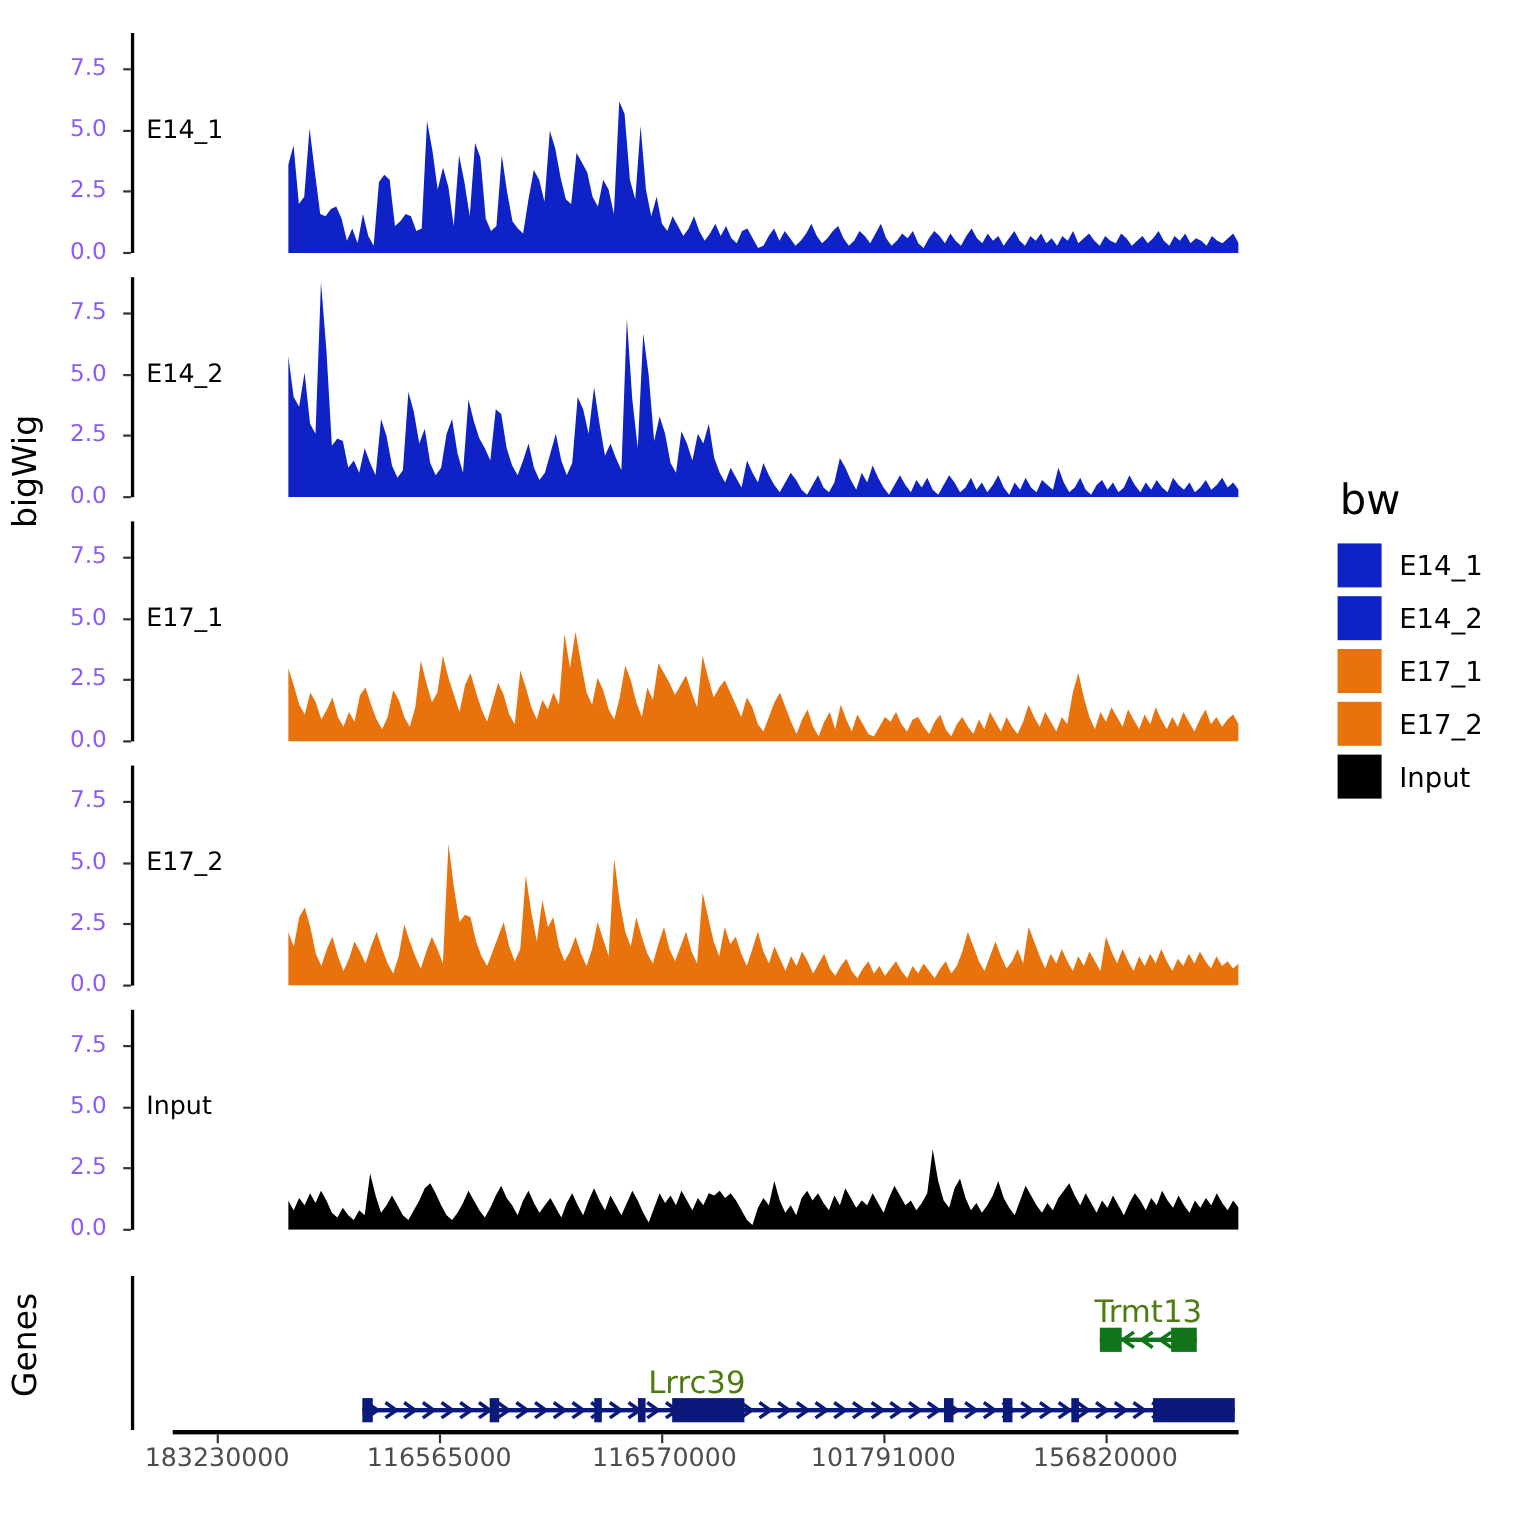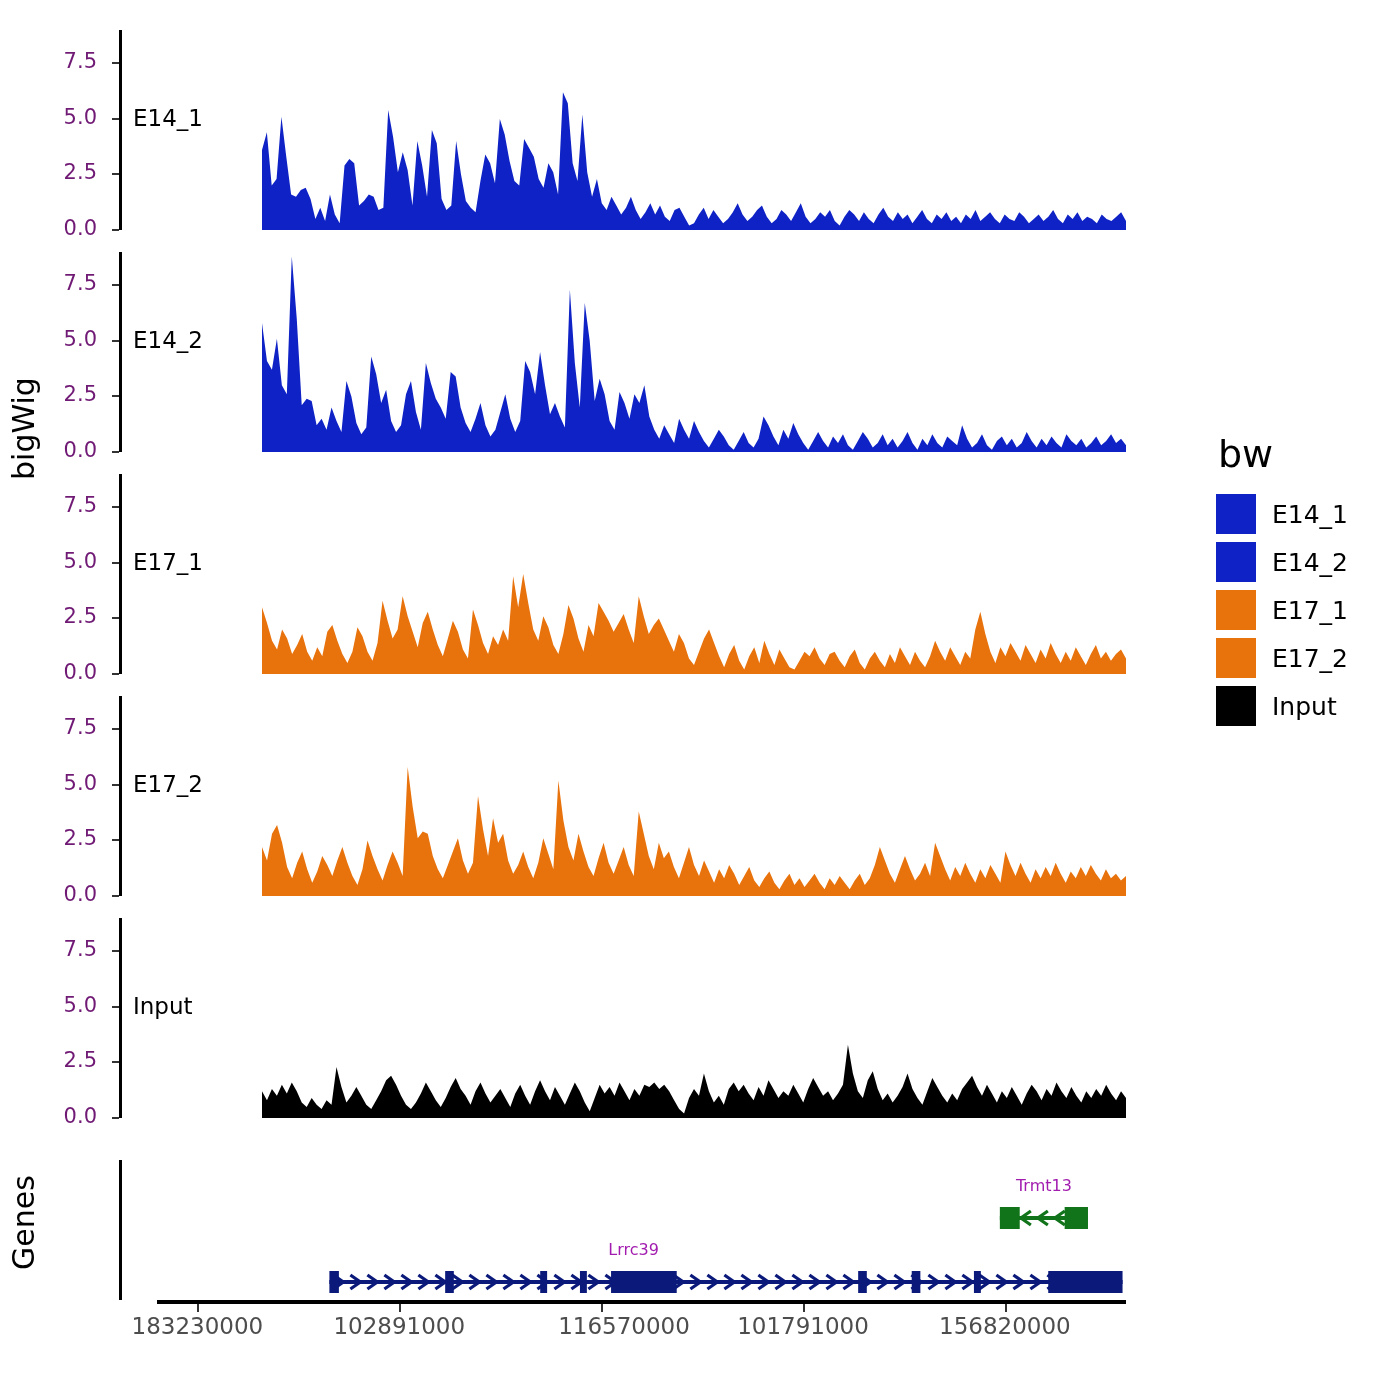--- a/index.html
+++ b/index.html
@@ -25,21 +25,21 @@
     position: absolute;
     left: 6px; top: 1270px;
     font-size: 30px; color: #000;
     transform: rotate(-90deg);
     transform-origin: left top;
     white-space: nowrap;
   }
   .tick-label {
     position: absolute;
     right: 0; text-align: right;
-    font-size: 21px; color: #701a75;
+    font-size: 21px; color: #8b5cf6;
     white-space: nowrap;
   }
   .tick-mark {
     position: absolute;
     width: 7px; height: 2px; background: #333;
   }
   .axis-line {
     position: absolute;
     width: 3px; background: #000;
     left: 119px;
@@ -60,21 +60,21 @@
   .legend-row { display: flex; align-items: center; height: 48px; }
   .legend-swatch {
     width: 40px; height: 40px; margin-right: 16px; flex: 0 0 40px;
   }
   .legend-label { font-size: 25px; color: #000; white-space: nowrap; }
 
   
   #genes-panel { position: absolute; left: 262px; top: 1160px; width: 864px; height: 140px; }
   #genes-panel svg { display: block; }
   .gene-label {
-    position: absolute; font-size: 16px; color: #a21caf;
+    position: absolute; font-size: 28px; color: #4d7c0f;
     white-space: nowrap; transform: translateX(-50%);
   }
 
   
   #xaxis-line {
     position: absolute; left: 157px; top: 1300px;
     width: 969px; height: 4px; background: #000;
   }
   .xtick {
     position: absolute; width: 2px; height: 8px; background: #333; top: 1304px;
@@ -244,23 +244,23 @@
       </svg>
       <div class="gene-label" style="left: 781.92px; top: 16px;">Trmt13</div>
       <div class="gene-label" style="left: 371.52px; top: 80px;">Lrrc39</div>
     </div>
 
   <div id="xaxis-line"></div>
   <div id="xticks">
       <div class="xtick" style="left: 197.375px;"></div>
       <div class="xtick-label" style="left: 197.375px;">183230000</div>
       <div class="xtick" style="left: 399.25px;"></div>
-      <div class="xtick-label" style="left: 399.25px;">102891000</div>
+      <div class="xtick-label" style="left: 399.25px;">116565000</div>
       <div class="xtick" style="left: 601.125px;"></div>
-      <div class="xtick-label" style="left: 624px;">116570000</div>
+      <div class="xtick-label" style="left: 604px;">116570000</div>
       <div class="xtick" style="left: 803px;"></div>
       <div class="xtick-label" style="left: 803px;">101791000</div>
       <div class="xtick" style="left: 1004.88px;"></div>
       <div class="xtick-label" style="left: 1004.88px;">156820000</div>
     </div>
 
   <div id="legend">
     <div class="legend-title">bw</div>
     <div id="legend-items">
         <div class="legend-row">

